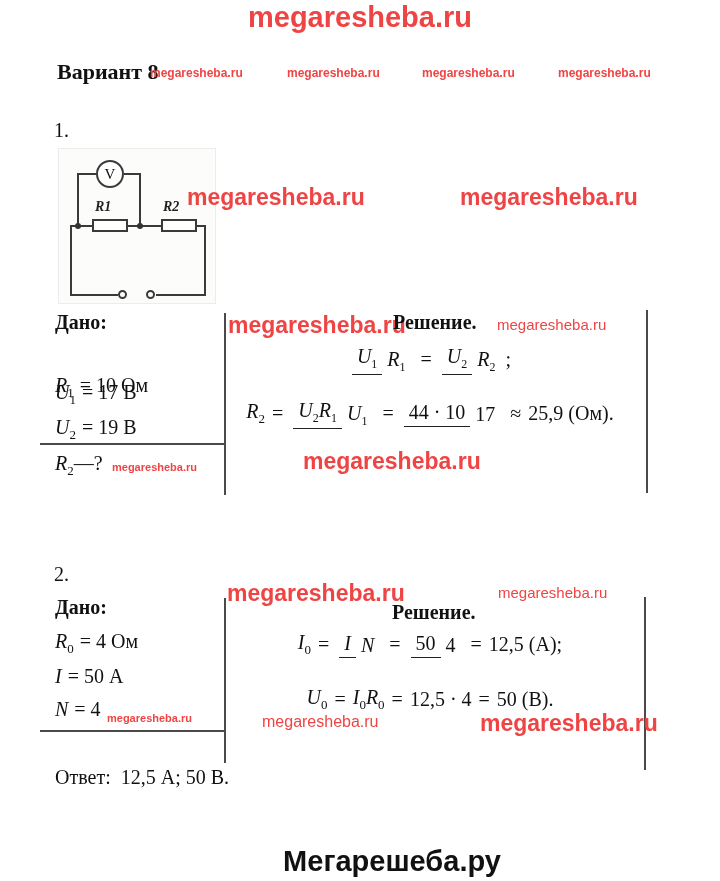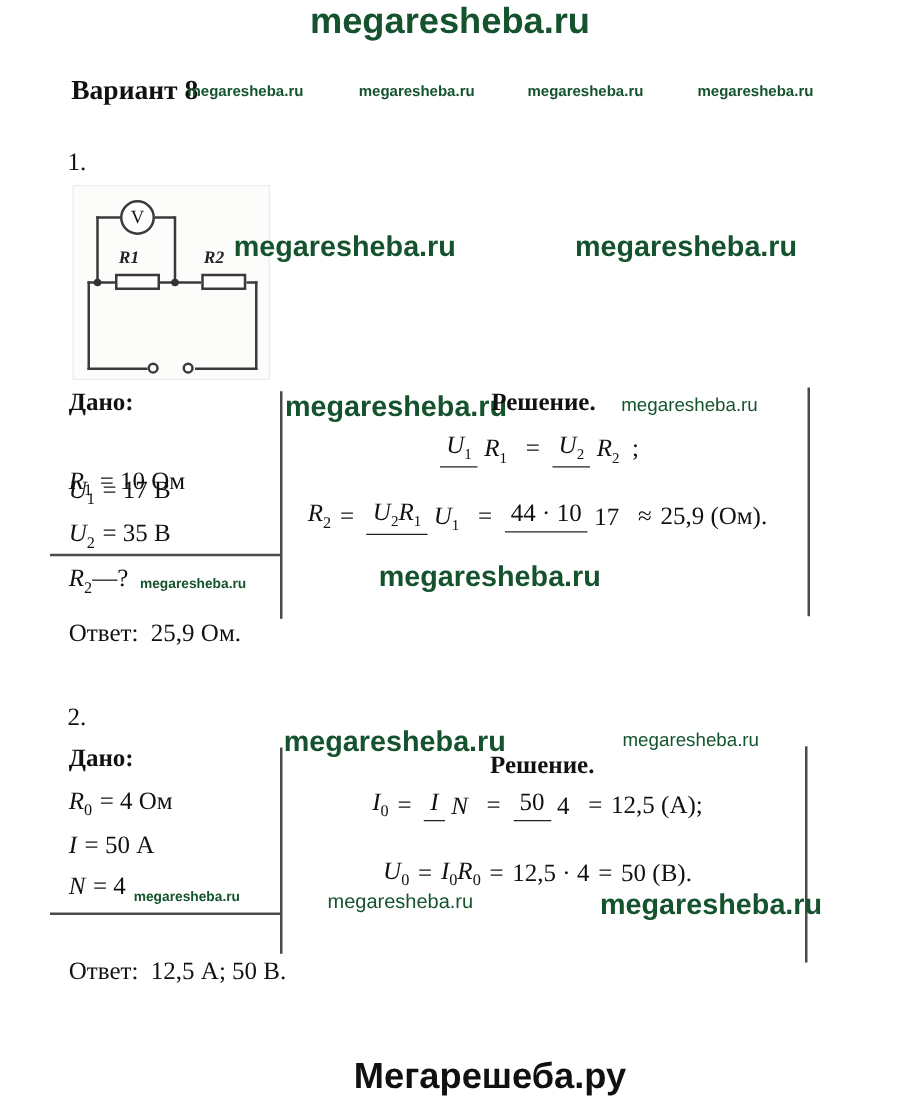--- a/index.html
+++ b/index.html
@@ -1,20 +1,20 @@
 <!DOCTYPE html>
 <html><head>
 <meta charset="utf-8">
 <style>
   html,body{margin:0;padding:0;}
   body{width:720px;height:881px;background:#ffffff;font-family:"Liberation Serif",serif;color:#111;}
   .page{position:relative;width:720px;height:881px;overflow:hidden;background:#fff;}
   .abs{position:absolute;}
   
-  .wm{font-family:"Liberation Sans",sans-serif;color:#14532d;white-space:nowrap;}
+  .wm{font-family:"Liberation Sans",sans-serif;color:#ef4444;white-space:nowrap;}
   .wm-top{font-weight:bold;font-size:29px;}
   .wm-big{font-weight:bold;font-size:23px;}
   .wm-med{font-weight:normal;font-size:15px;}
   .wm-small{font-weight:bold;font-size:12px;}
   .wm-tiny{font-weight:bold;font-size:11px;}
   .center{left:0;width:720px;text-align:center;}
   
   .variant{font-family:"Liberation Serif",serif;font-weight:bold;font-size:22px;}
   .pnum{font-size:20px;}
   .head{font-weight:bold;font-size:20px;}
@@ -83,25 +83,24 @@
     <div class="term" style="left:59px;top:141px;"></div>
     <div class="term" style="left:87px;top:141px;"></div>
   </div>
 
   <div class="abs wm wm-big" style="left:187px;top:184px;">megaresheba.ru</div>
   <div class="abs wm wm-big" style="left:460px;top:184px;">megaresheba.ru</div>
 
   <div class="abs head" style="left:55px;top:311px;">Дано:</div>
   <div class="abs mrow" style="left:55px;top:346px;margin-top:28px;"><span class="mv">R</span><span class="ms">1</span><span class="rest">= 10 Ом</span></div>
   <div class="abs mrow" style="left:55px;top:381px;"><span class="mv">U</span><span class="ms">1</span><span class="rest">= 17 В</span></div>
-  <div class="abs mrow" style="left:55px;top:416px;"><span class="mv">U</span><span class="ms">2</span><span class="rest">= 35 В</span></div>
+  <div class="abs mrow" style="left:55px;top:416px;"><span class="mv">U</span><span class="ms">2</span><span class="rest">= 19 В</span></div>
   <div class="abs hline" style="left:40px;top:443px;width:185px;"></div>
   <div class="abs mrow" style="left:55px;top:452px;"><span class="mv">R</span><span class="ms">2</span><span>—?</span></div>
   <div class="abs wm wm-tiny" style="left:112px;top:461px;">megaresheba.ru</div>
-  <div class="abs answer" style="left:55px;top:496px;">Ответ:  25,9 Ом.</div>
 
   <div class="abs vline" style="left:224px;top:313px;height:182px;"></div>
   <div class="abs vline" style="left:646px;top:310px;height:183px;"></div>
 
   <div class="abs wm wm-big" style="left:228px;top:312px;">megaresheba.ru</div>
   <div class="abs head" style="left:393px;top:311px;">Решение.</div>
   <div class="abs wm wm-med" style="left:497px;top:316px;">megaresheba.ru</div>
 
   <div class="abs eqrow" style="left:230px;top:345px;width:400px;">
     <span class="frac">

